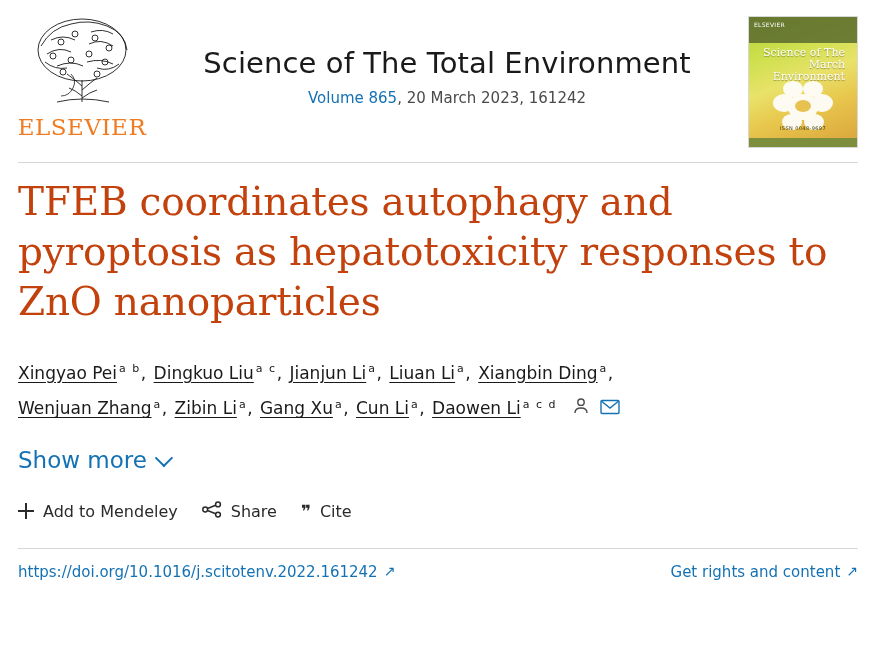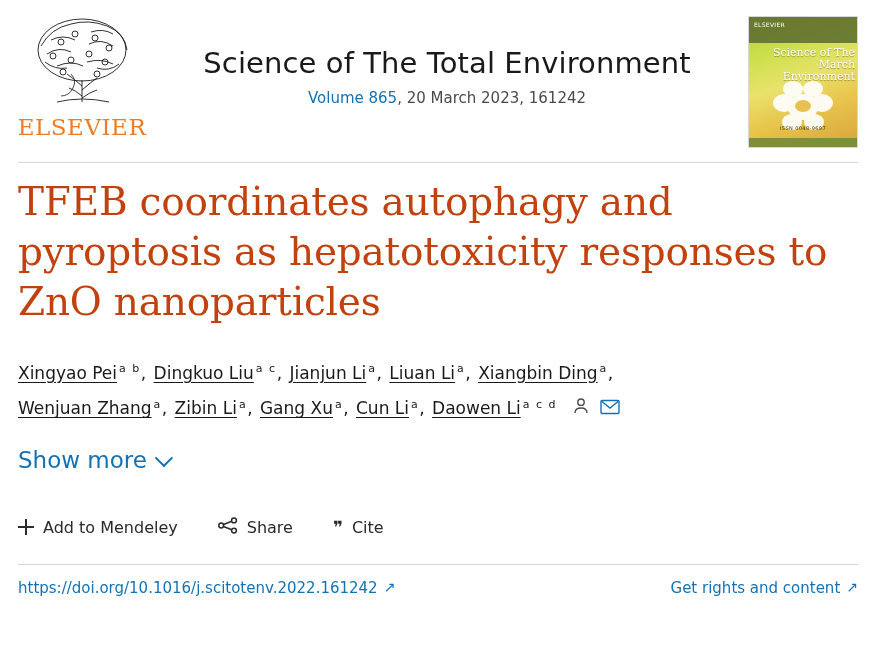--- a/index.html
+++ b/index.html
@@ -87,21 +87,21 @@
   }
   .cover-elsevier {
     position: absolute;
     top: 4px; left: 5px;
     font-size: 6px;
     color: #ffffff;
     letter-spacing: 0.3px;
   }
   .cover-title {
     position: absolute;
-    top: 30px; right: 2px;
+    top: 30px; right: 12px;
     text-align: right;
     font-family: "DejaVu Serif", serif;
     font-size: 11px;
     line-height: 12px;
     color: #ffffff;
     text-shadow: 0 1px 1px rgba(0,0,0,0.35);
   }
   .cover-flower {
     position: absolute;
     left: 50%;
@@ -185,24 +185,24 @@
     display: inline-block;
     width: 13px;
     height: 13px;
     border-right: 2px solid #1472b4;
     border-bottom: 2px solid #1472b4;
     transform: rotate(45deg) translateY(-2px);
   }
 
   
   .actions {
-    margin-top: 44px;
+    margin-top: 28px;
     display: flex;
     align-items: center;
-    gap: 40px;
+    gap: 24px;
     font-size: 16px;
     color: #2a2a2a;
   }
   .action {
     display: inline-flex;
     align-items: center;
     gap: 9px;
     cursor: pointer;
   }
   .plus-icon {

